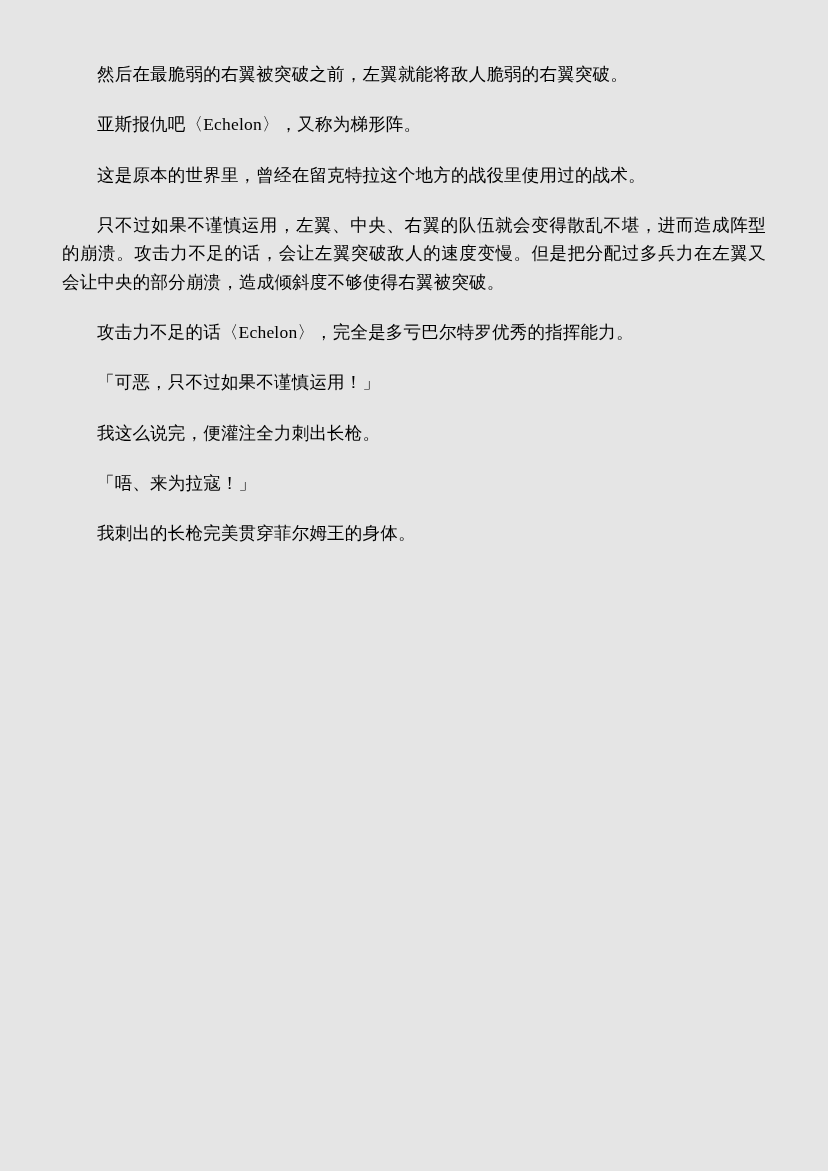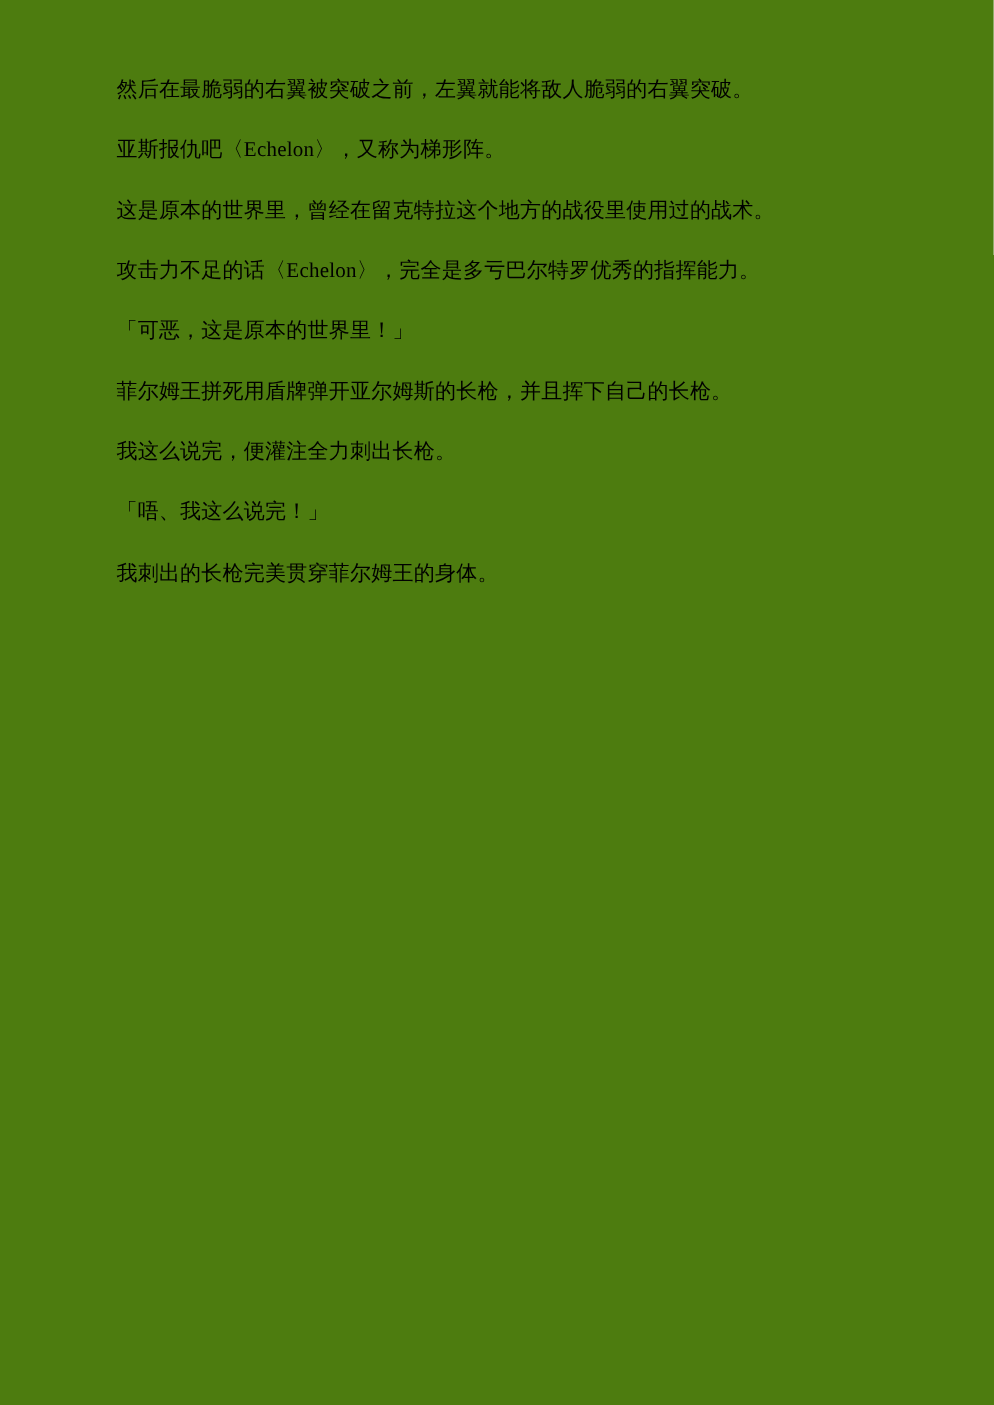--- a/index.html
+++ b/index.html
@@ -11,21 +11,21 @@
     width: 828px;
     height: 1171px;
     font-family: "Liberation Serif", "DejaVu Serif", serif;
     color: #000000;
   }
   .page {
     box-sizing: border-box;
     width: 828px;
     height: 1171px;
     padding: 60px 62px 40px 62px;
-    background: #4d7c0f;
+    background: #e5e5e5;
   }
   .doc-body {
     font-size: 17.5px;
     line-height: 1.62;
     letter-spacing: 0.2px;
     text-align: justify;
     text-justify: inter-character;
   }
   .para {
     margin: 0 0 22px 0;
@@ -40,20 +40,20 @@
   }
 </style>
 </head>
 <body>
 
 <div class="page">
   <div class="doc-body">
     <p class="para">然后在最脆弱的右翼被突破之前，左翼就能将敌人脆弱的右翼突破。</p>
     <p class="para">亚斯报仇吧〈Echelon〉，又称为梯形阵。</p>
     <p class="para">这是原本的世界里，曾经在留克特拉这个地方的战役里使用过的战术。</p>
+    <p class="para">只不过如果不谨慎运用，左翼、中央、右翼的队伍就会变得散乱不堪，进而造成阵型的崩溃。攻击力不足的话，会让左翼突破敌人的速度变慢。但是把分配过多兵力在左翼又会让中央的部分崩溃，造成倾斜度不够使得右翼被突破。</p>
     <p class="para">攻击力不足的话〈Echelon〉，完全是多亏巴尔特罗优秀的指挥能力。</p>
-    <p class="para quote">「可恶，这是原本的世界里！」</p>
-    <p class="para">菲尔姆王拼死用盾牌弹开亚尔姆斯的长枪，并且挥下自己的长枪。</p>
+    <p class="para quote">「可恶，只不过如果不谨慎运用！」</p>
     <p class="para">我这么说完，便灌注全力刺出长枪。</p>
-    <p class="para quote">「唔、我这么说完！」</p>
+    <p class="para quote">「唔、来为拉寇！」</p>
     <p class="para">我刺出的长枪完美贯穿菲尔姆王的身体。</p>
   </div>
 </div>
 
 </body></html>

